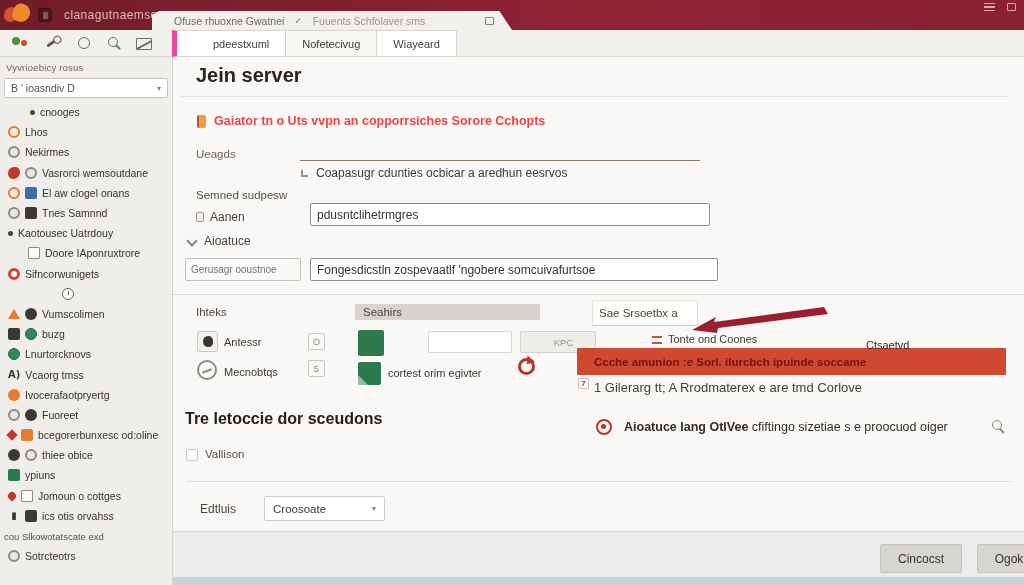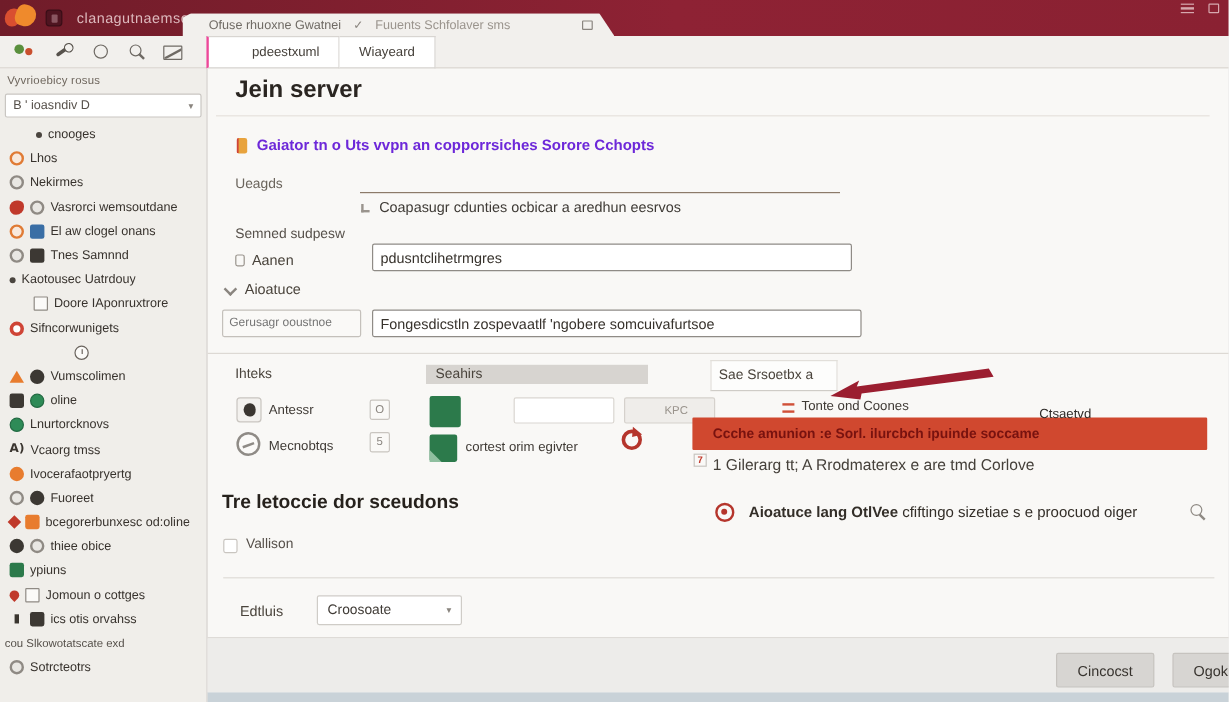--- a/index.html
+++ b/index.html
@@ -47,21 +47,21 @@
   .tool-circle { left:78px; width:12px; height:12px; border:1.5px solid #6f6a64; border-radius:50%; }
   .tool-search { left:108px; width:10px; height:10px; border:1.5px solid #6f6a64; border-radius:50%; position:absolute; }
   .tool-search::after { content:""; position:absolute; width:6px; height:1.8px; background:#6f6a64;
     transform:rotate(45deg); right:-4px; bottom:-2px; }
   .tool-panel { left:136px; top:8px; width:16px; height:12px; border:1.5px solid #6f6a64; border-radius:1px; position:absolute; overflow:hidden; }
   .tool-panel::after { content:""; position:absolute; left:-2px; top:4px; width:22px; height:1.5px;
     background:#6f6a64; transform:rotate(-28deg); }
   .tb-tabs { position:absolute; left:172px; top:0; height:27px; display:flex; }
   .tb-tab { height:27px; padding:0 16px; background:#fff; border:1px solid #d8d5d1; border-left:none;
     display:flex; align-items:center; font-size:11px; color:#45403a; white-space:nowrap; }
-  .tb-tab:first-child { border-left:2px solid #ec4899;padding-left:36px; }
+  .tb-tab:first-child { border-left:5px solid #ec4899;padding-left:36px; }
   .tb-tab.mid { background:#f7f6f3; }
 
   
   .sidebar { position:absolute; left:0; top:57px; width:173px; height:528px;
     background:#f0eeea; border-right:1px solid #d8d5d1; overflow:hidden; }
   .sb-header { padding:5px 6px 3px; font-size:9.5px; color:#6e665d; letter-spacing:.2px; }
   .sb-select { margin:2px 4px 4px; height:20px; background:#fff; border:1px solid #c9c6c2;
     border-radius:2px; display:flex; align-items:center; padding:0 6px; font-size:10.5px; color:#56504a; }
   .sb-select .caret { margin-left:auto; font-size:8px; color:#8a857f; }
   .sb-list { }
@@ -93,21 +93,21 @@
   .ic.clock::after { content:""; position:absolute; left:4.5px; top:2px; width:1.5px; height:4px; background:#6b655f; }
   .ic.glyph { width:auto; min-width:12px; font:600 10px/12px "DejaVu Sans", sans-serif;
     color:#3a352f; text-align:center; }
 
   
   .abs { position:absolute; }
   .page-title { left:196px; top:64px; font-size:20px; font-weight:700; color:#2a2521; }
   .title-rule { left:180px; top:96px; width:828px; height:1px; background:#e6e2dd; }
   .warn-ic { left:197px; top:115px; width:9px; height:13px; background:#e8a33d; border-radius:2px;
     border-left:2px solid #cf4436; }
-  .intro { left:214px; top:114px; font-size:12.5px; font-weight:600; color:#6d28d9; }
+  .intro { left:214px; top:114px; font-size:12.5px; font-weight:600; color:#ef4444; }
   .usages-label { left:196px; top:148px; font-size:11.5px; color:#6b655c; }
   .usages-rule { left:300px; top:160px; width:400px; height:1px; background:#8c7a69; }
   .note-ic { left:301px; top:170px; width:7px; height:7px; border-left:2px solid #9a948d;
     border-bottom:2px solid #9a948d; }
   .usages-note { left:316px; top:166px; font-size:12px; color:#3e3a35; }
   .group-label { left:196px; top:189px; font-size:11.5px; color:#56504a; }
   .name-ic { left:196px; top:212px; width:8px; height:10px; border:1.5px solid #9a948d; border-radius:2px; }
   .name-label { left:210px; top:210px; font-size:12px; color:#4a443c; }
   .chev { left:188px; top:237px; width:8px; height:8px; border-right:2px solid #8a857f;
     border-bottom:2px solid #8a857f; transform:rotate(45deg); }
@@ -209,20 +209,21 @@
   </header>
 
   <div class="toolbar">
     <span class="tool tool-plug"></span>
     <span class="tool tool-wrench"></span>
     <span class="tool tool-circle"></span>
     <span class="tool tool-search"></span>
     <span class="tool tool-panel"></span>
     <div class="tb-tabs">
         <div class="tb-tab">pdeestxuml</div>
+        <div class="tb-tab mid">Nofetecivug</div>
         <div class="tb-tab">Wiayeard</div>
       </div>
   </div>
 
   <aside class="sidebar">
     <div class="sb-header">Vyvrioebicy rosus</div>
     <div class="sb-select">
       <span>B ' ioasndiv D</span>
       <span class="caret">▾</span>
     </div>
@@ -271,21 +272,21 @@
           <span class="sb-label"></span>
         </div>
         <div class="sb-item">
           <span class="ic tri-orange"></span>
           <span class="ic dark-fill"></span>
           <span class="sb-label">Vumscolimen</span>
         </div>
         <div class="sb-item">
           <span class="ic dark-sq"></span>
           <span class="ic green-fill"></span>
-          <span class="sb-label">oline</span>
+          <span class="sb-label">buzg</span>
         </div>
         <div class="sb-item">
           <span class="ic green-fill"></span>
           <span class="sb-label">Lnurtorcknovs</span>
         </div>
         <div class="sb-item">
           <span class="ic glyph">A)</span>
           <span class="sb-label">Vcaorg tmss</span>
         </div>
         <div class="sb-item">

